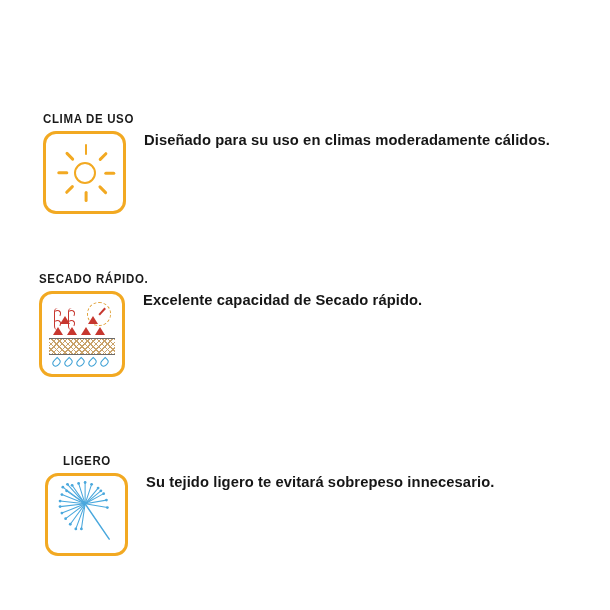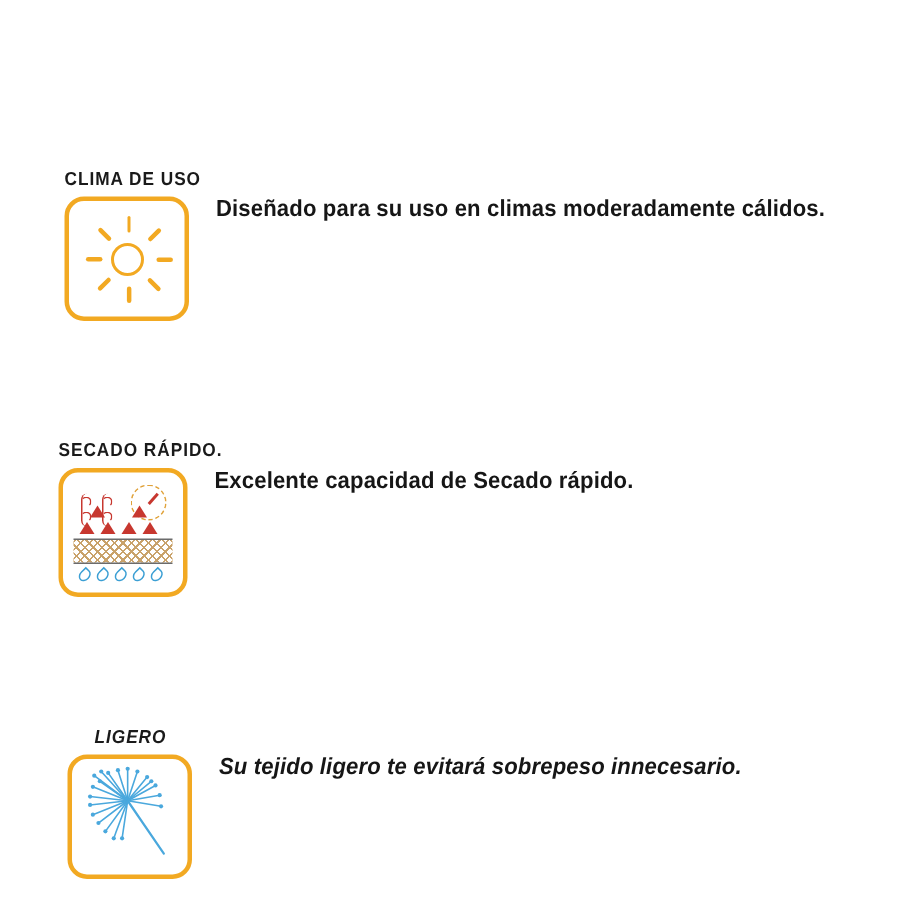--- a/index.html
+++ b/index.html
@@ -61,22 +61,22 @@
     color: #161616;
     white-space: nowrap;
     margin-left: 18px;
     letter-spacing: 0.1px;
     transform: scaleX(0.95);
     transform-origin: left center;
   }
 
   
   #block-clima   { left: 43px;  top: 68px;  }
-  #block-secado  { left: 39px;  top: 249px; }
-  #block-ligero  { left: 45px;  top: 440px; font-style: italic; }
+  #block-secado  { left: 39px;  top: 228px; }
+  #block-ligero  { left: 45px;  top: 410px; }
 
   #block-secado .icon-box { width: 86px; height: 86px; }
   #block-ligero .feature-title { margin-left: 18px; }
 
   
   .sun-wrap { position: absolute; inset: 0; }
   .sun-core {
     position: absolute;
     left: 50%; top: 50%;
     width: 22px; height: 22px;

